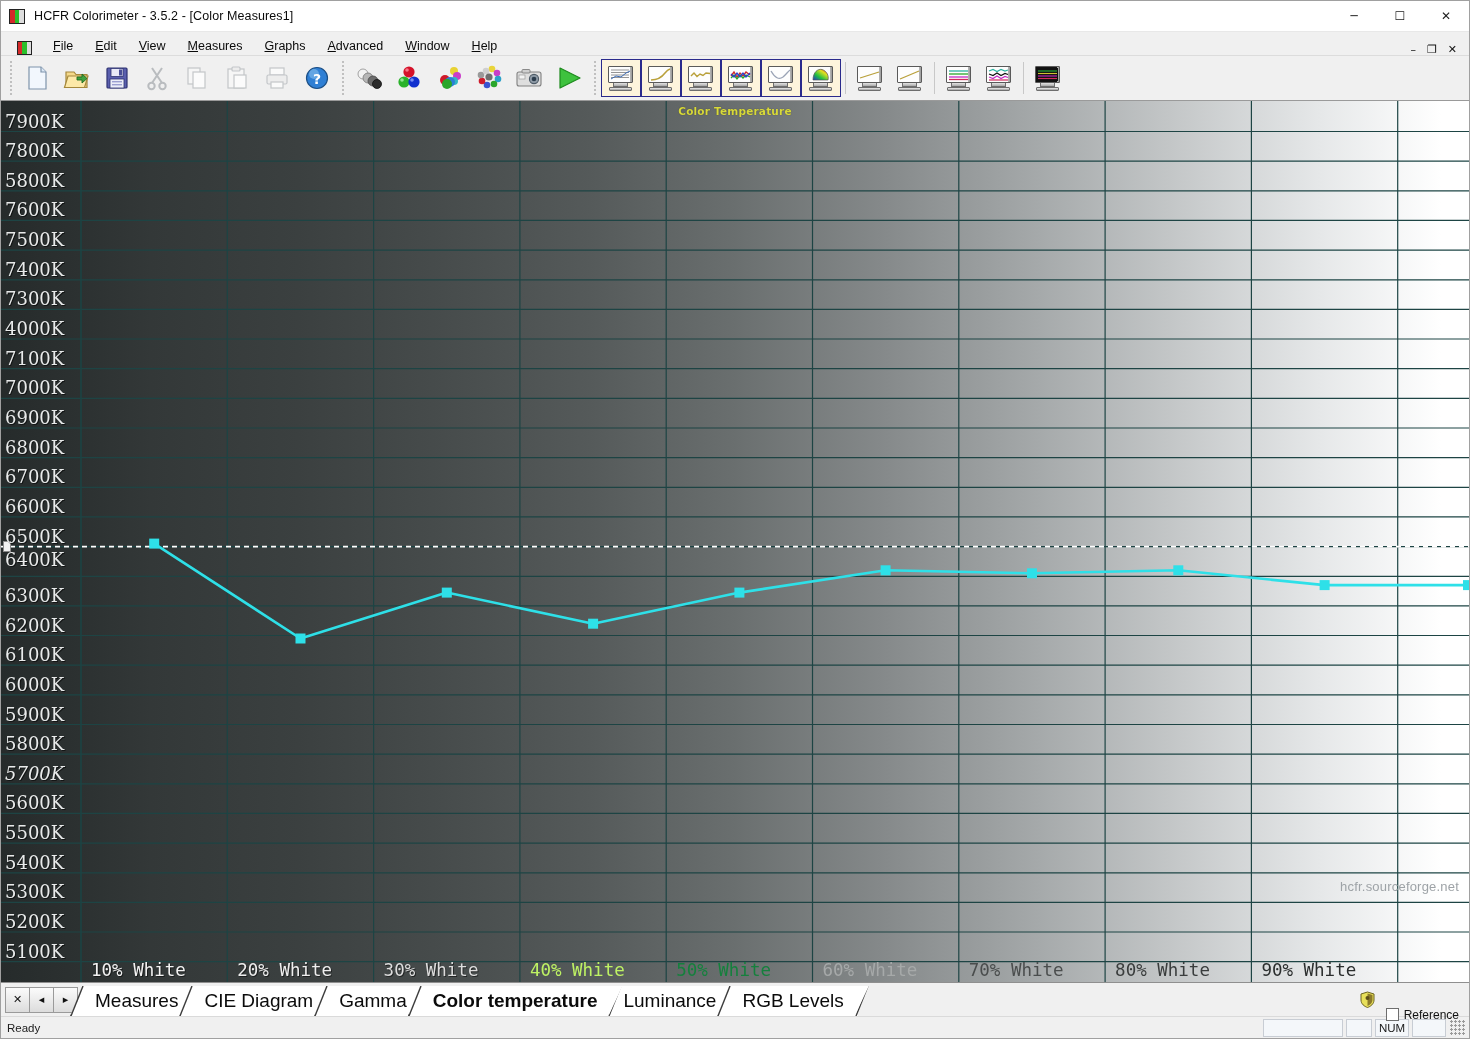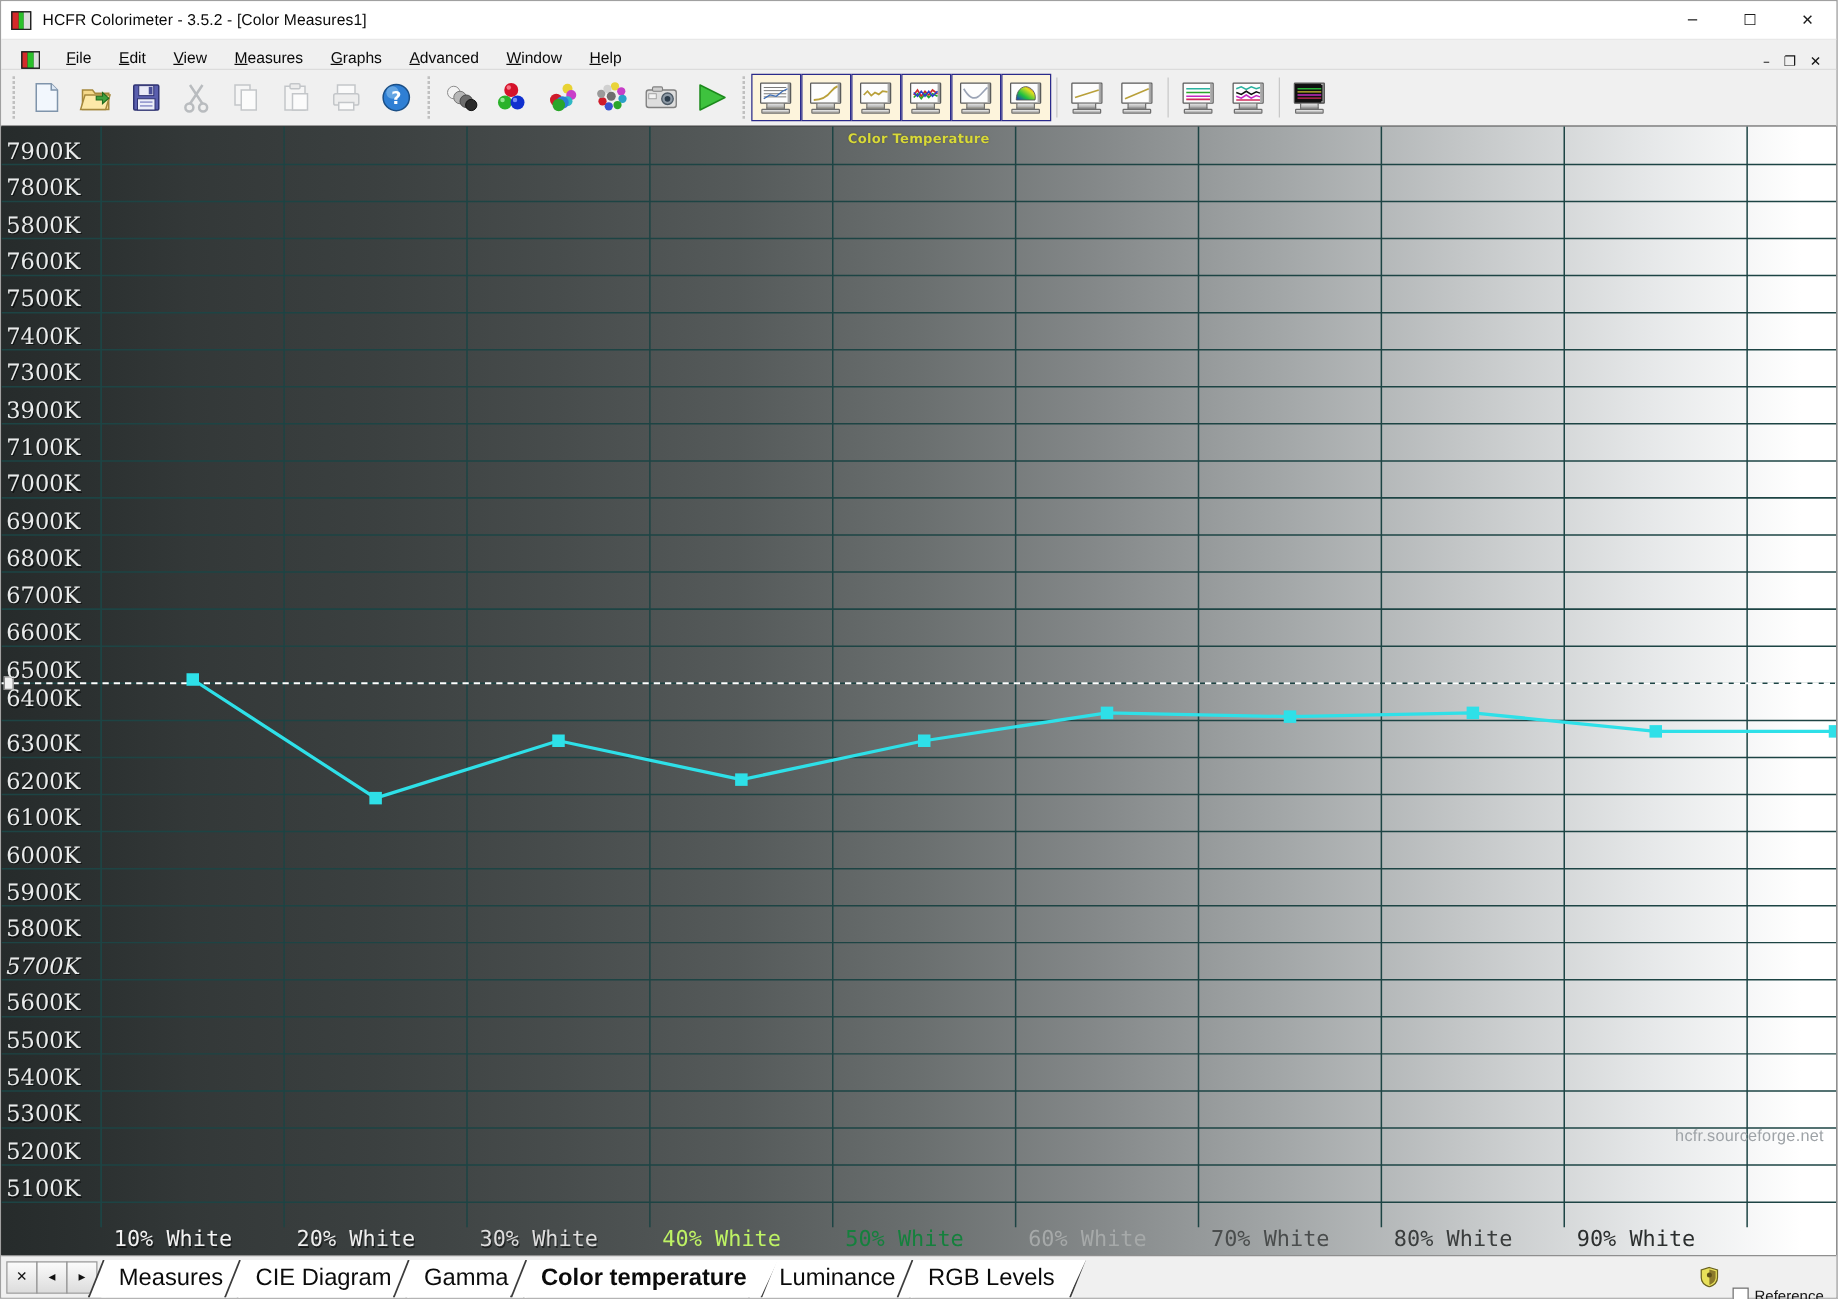--- a/index.html
+++ b/index.html
@@ -652,21 +652,21 @@
       <div id="chart-title">Color Temperature</div>
       <div id="ref-marker" style="top: 439.6px;"></div>
       <div id="y-labels">
           <div class="y-label" style="top: 9.5px;">7900K</div>
           <div class="y-label" style="top: 39.15px;">7800K</div>
           <div class="y-label" style="top: 68.8px;">5800K</div>
           <div class="y-label" style="top: 98.45px;">7600K</div>
           <div class="y-label" style="top: 128.1px;">7500K</div>
           <div class="y-label" style="top: 157.75px;">7400K</div>
           <div class="y-label" style="top: 187.4px;">7300K</div>
-          <div class="y-label" style="top: 217.05px;">3900K</div>
+          <div class="y-label" style="top: 217.05px;">4000K</div>
           <div class="y-label" style="top: 246.7px;">7100K</div>
           <div class="y-label" style="top: 276.35px;">7000K</div>
           <div class="y-label" style="top: 306px;">6900K</div>
           <div class="y-label" style="top: 335.65px;">6800K</div>
           <div class="y-label" style="top: 365.3px;">6700K</div>
           <div class="y-label" style="top: 394.95px;">6600K</div>
           <div class="y-label" style="top: 424.6px;">6500K</div>
           <div class="y-label" style="top: 448px;">6400K</div>
           <div class="y-label" style="top: 483.9px;">6300K</div>
           <div class="y-label" style="top: 513.55px;">6200K</div>
@@ -771,13 +771,23 @@
         <path d="M8.5 2.5 L13.5 4 V9 C13.5 12, 11 14, 8.5 15 Z" fill="#8c7a2a"></path>
         <circle cx="8.5" cy="7" r="2" fill="#5d4f18"></circle>
       </svg>
       <div id="reference-check">
         <span class="cbox"></span>
         <span>Reference</span>
       </div>
     </div>
   </div>
 
+  <div id="status-bar">
+    <span id="status-text">Ready</span>
+    <div id="status-panes">
+      <span class="pane" id="pane-a"></span>
+      <span class="pane" id="pane-b"></span>
+      <span class="pane" id="pane-num">NUM</span>
+      <span class="pane" id="pane-d"></span>
+      <span id="resize-grip"></span>
+    </div>
+  </div>
 </div>
 
 </body></html>

